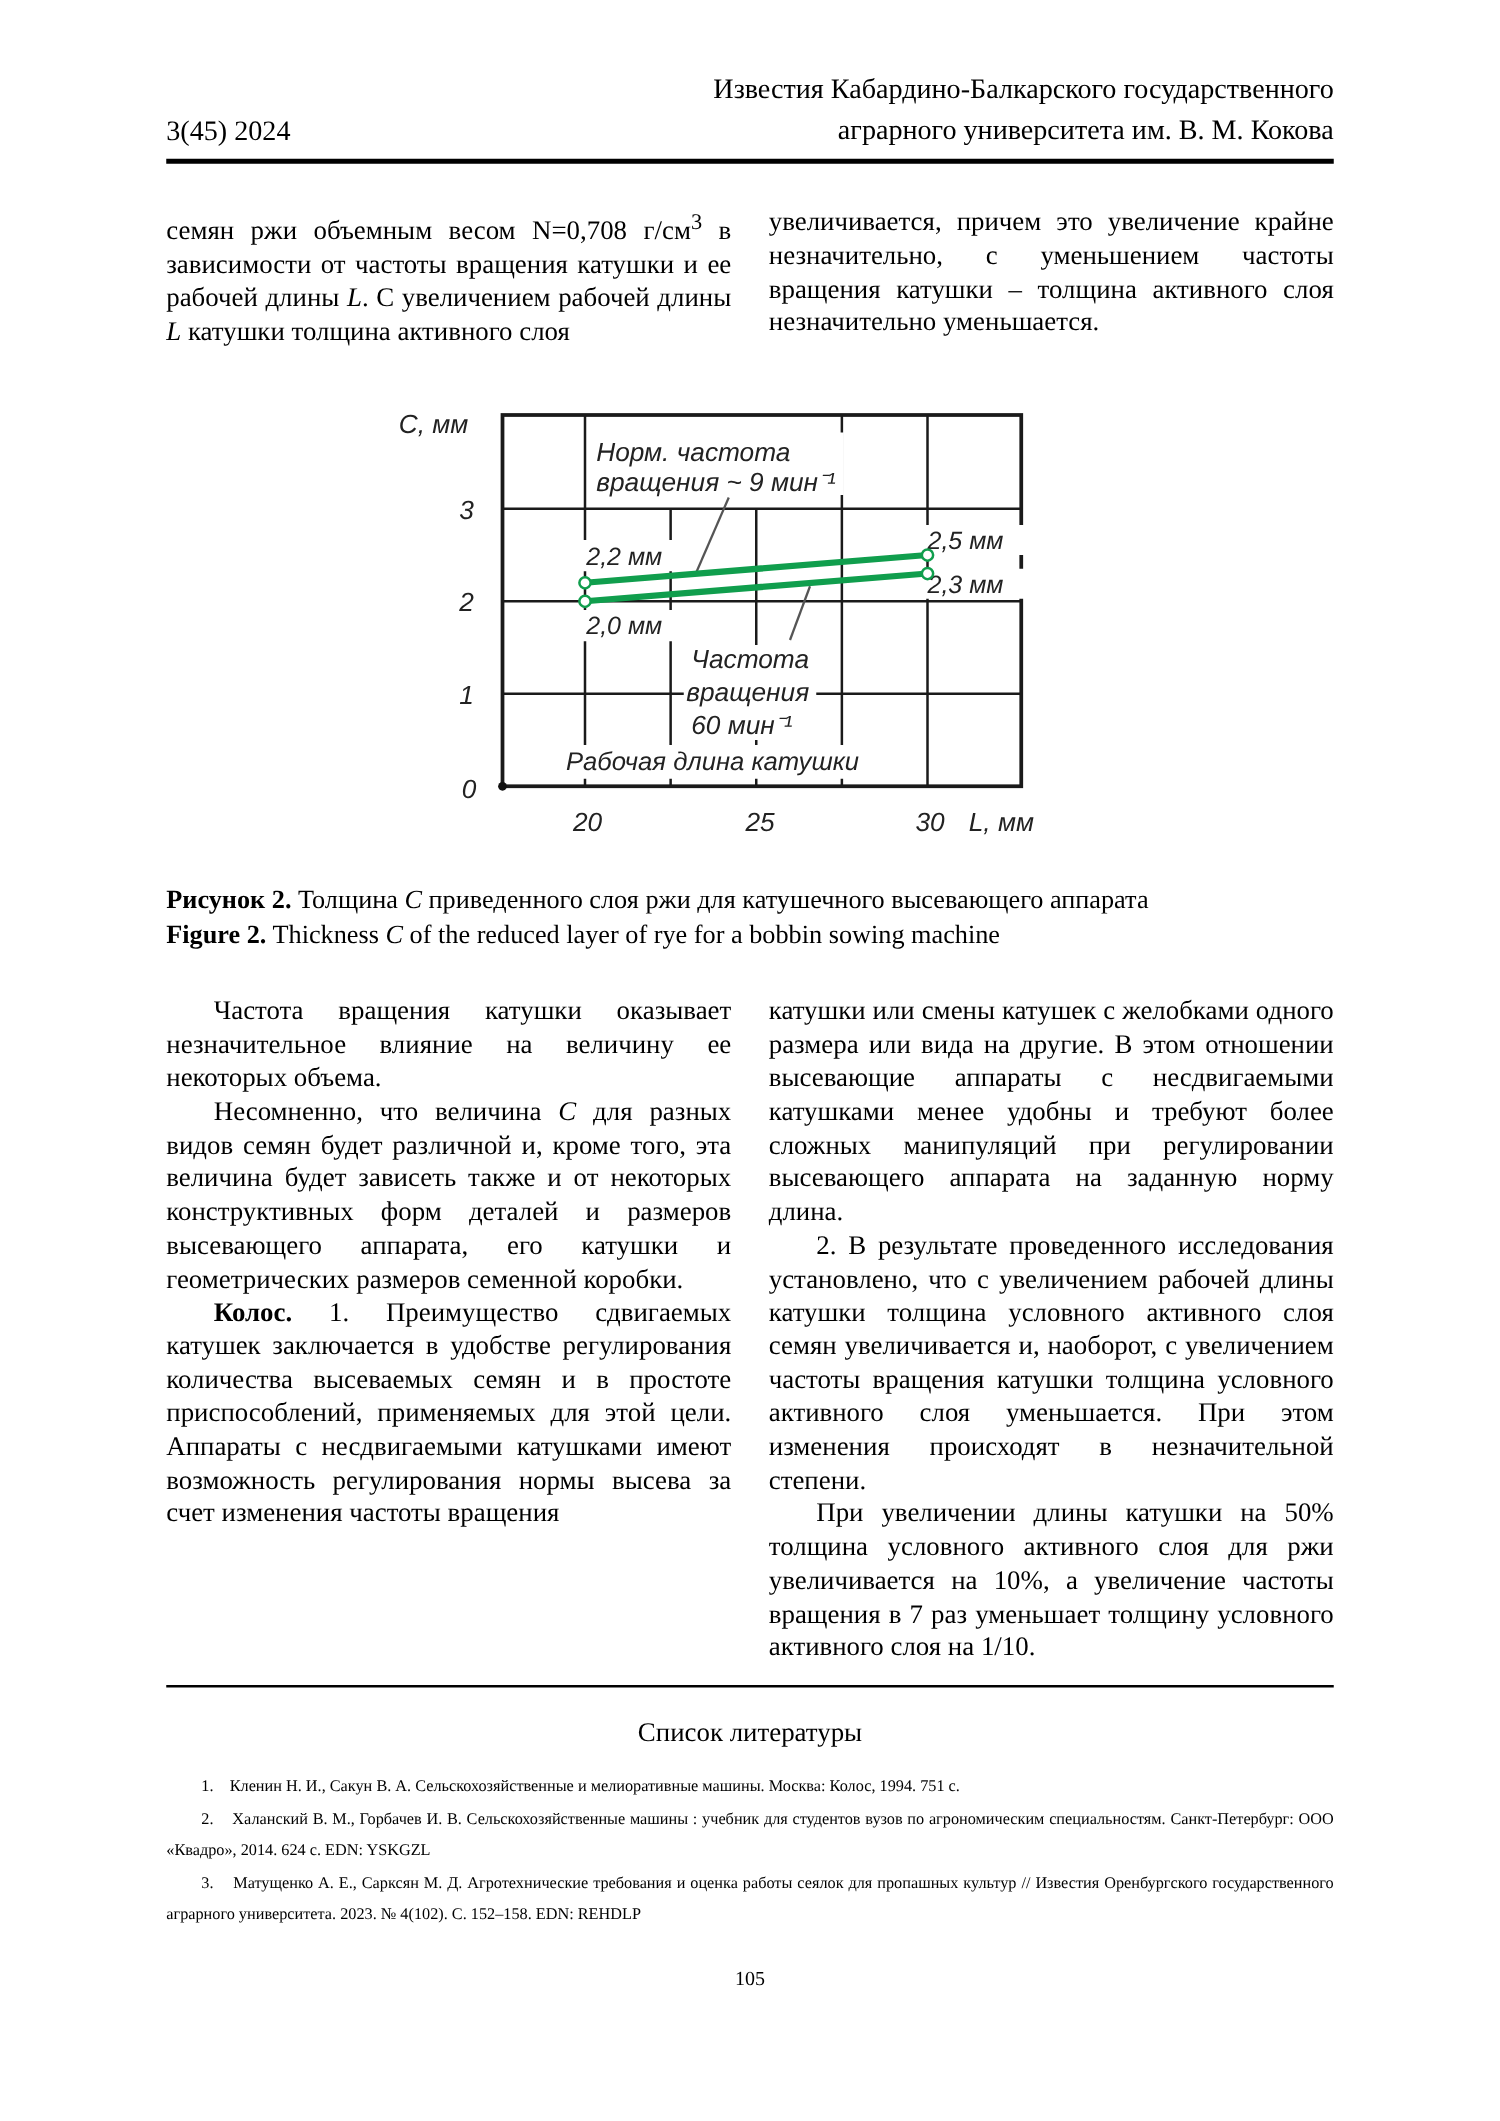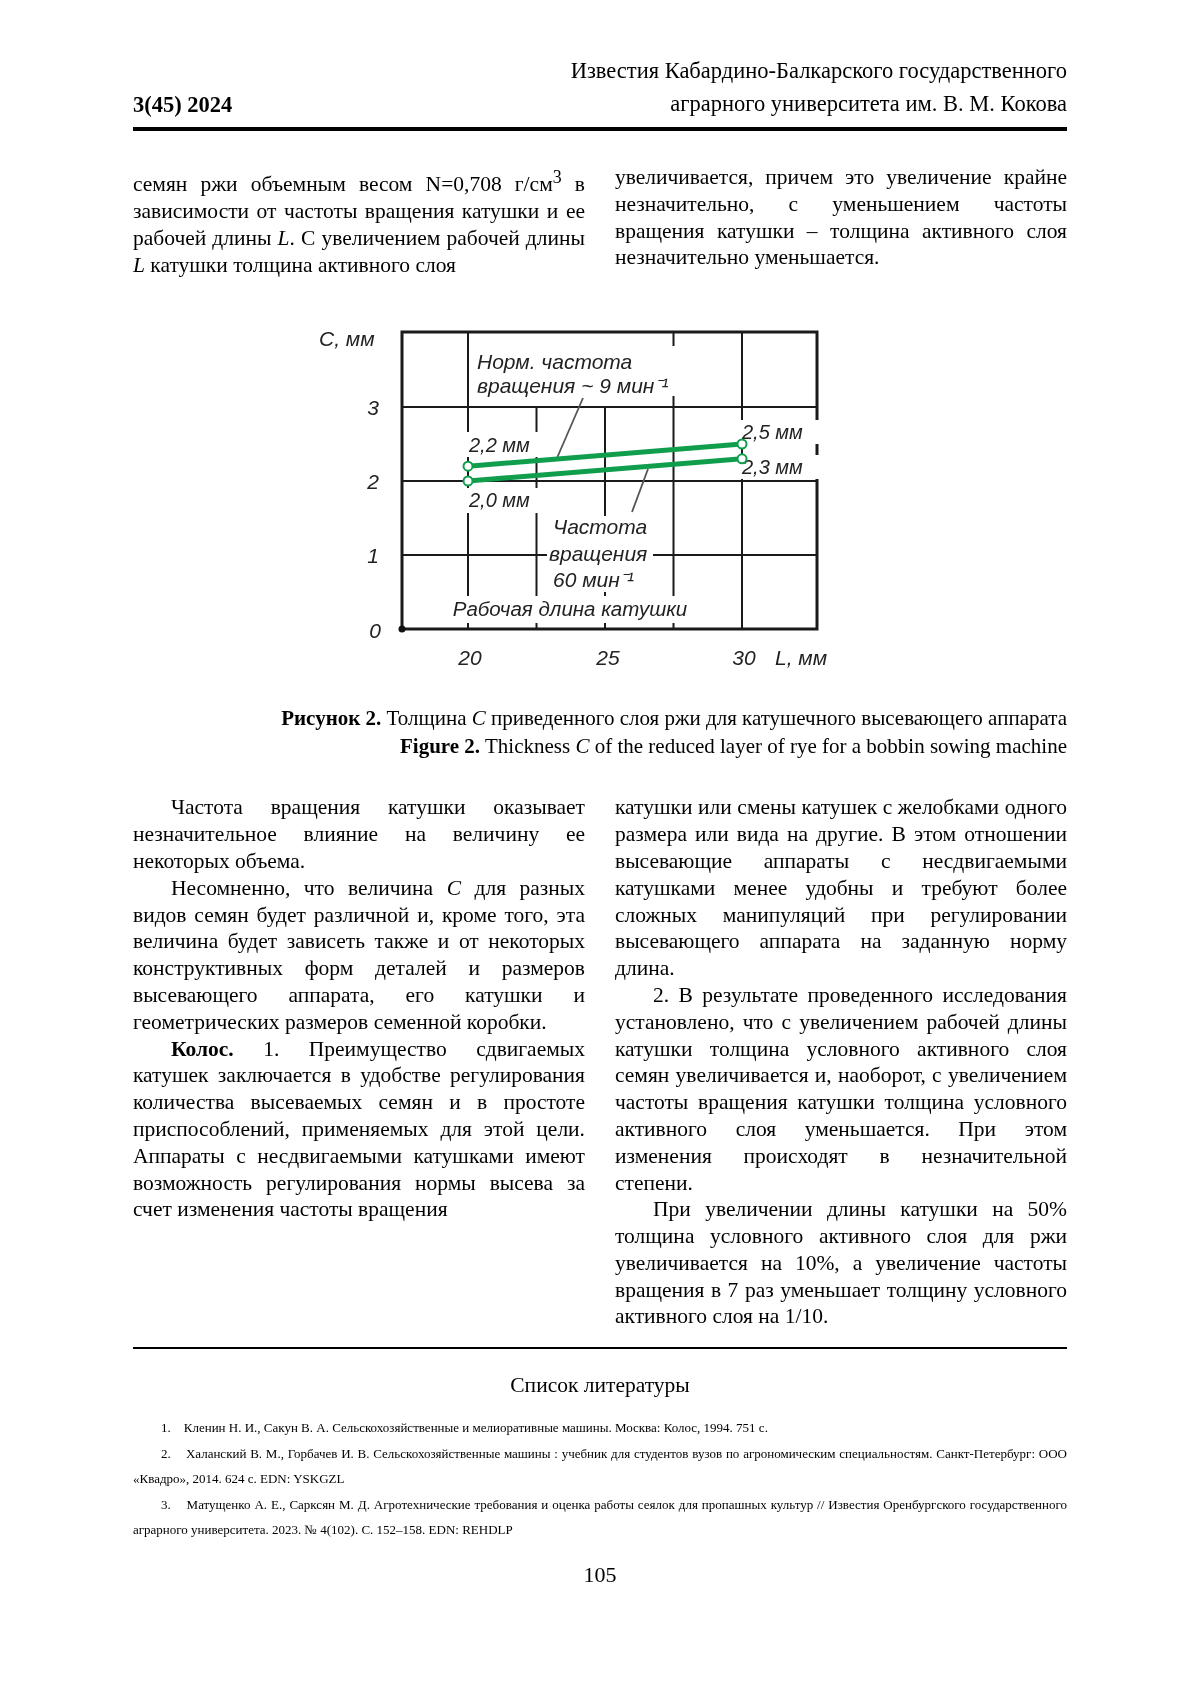--- a/index.html
+++ b/index.html
@@ -1,40 +1,40 @@
 <!DOCTYPE html>
 <html><head>
 <meta charset="utf-8">
 <style>
   html,body{margin:0;padding:0;background:#ffffff;}
   body{width:1200px;height:1697px;font-family:"Liberation Serif",serif;color:#000;overflow:hidden;}
   .page{width:1200px;height:1697px;padding:0 133px;box-sizing:border-box;position:relative;}
   
   .hdr{padding-top:54px;display:flex;justify-content:space-between;align-items:flex-end;}
-  .hdr .issue{font-weight:bold;font-size:22.5px;padding-bottom:2px;}
+  .hdr .issue{font-weight:normal;font-size:22.5px;padding-bottom:2px;}
   .hdr .journal{font-weight:normal;font-size:22.5px;line-height:33px;text-align:right;}
   .hdr-rule{height:4px;background:#000;margin-top:7px;}
   
   .cols{display:flex;gap:30px;text-align:justify;font-size:21.5px;line-height:26.8px;}
   .cols .col{flex:1 1 0;}
   .intro{margin-top:33px;}
   .cols p{margin:0;text-indent:38px;}
   .cols p.noindent{text-indent:0;}
   
   .fig{margin-top:16px;text-align:center;}
   .fig svg{display:inline-block;}
   .chart-txt{font-family:"Liberation Sans",sans-serif;font-style:italic;fill:#222;}
-  .caption{margin-top:26px;text-align:right;font-size:21px;line-height:28px;}
+  .caption{margin-top:26px;text-align:left;font-size:21px;line-height:28px;}
   .body2{margin-top:34px;}
   
   .divider{height:2px;background:#000;margin-top:17px;}
   .refs-title{margin-top:24px;text-align:center;font-weight:normal;font-size:21.5px;}
   .refs{margin-top:17px;}
   .refs p{margin:0;font-size:13px;line-height:25.4px;text-align:justify;text-indent:28px;}
-  .pageno{margin-top:20px;text-align:center;font-size:22px;}
+  .pageno{margin-top:32px;text-align:center;font-size:16px;}
 </style>
 </head>
 <body>
 
 <div class="page">
 
   <div class="hdr">
     <div class="issue">3(45) 2024</div>
     <div class="journal">
       <div>Известия Кабардино-Балкарского государственного</div>

